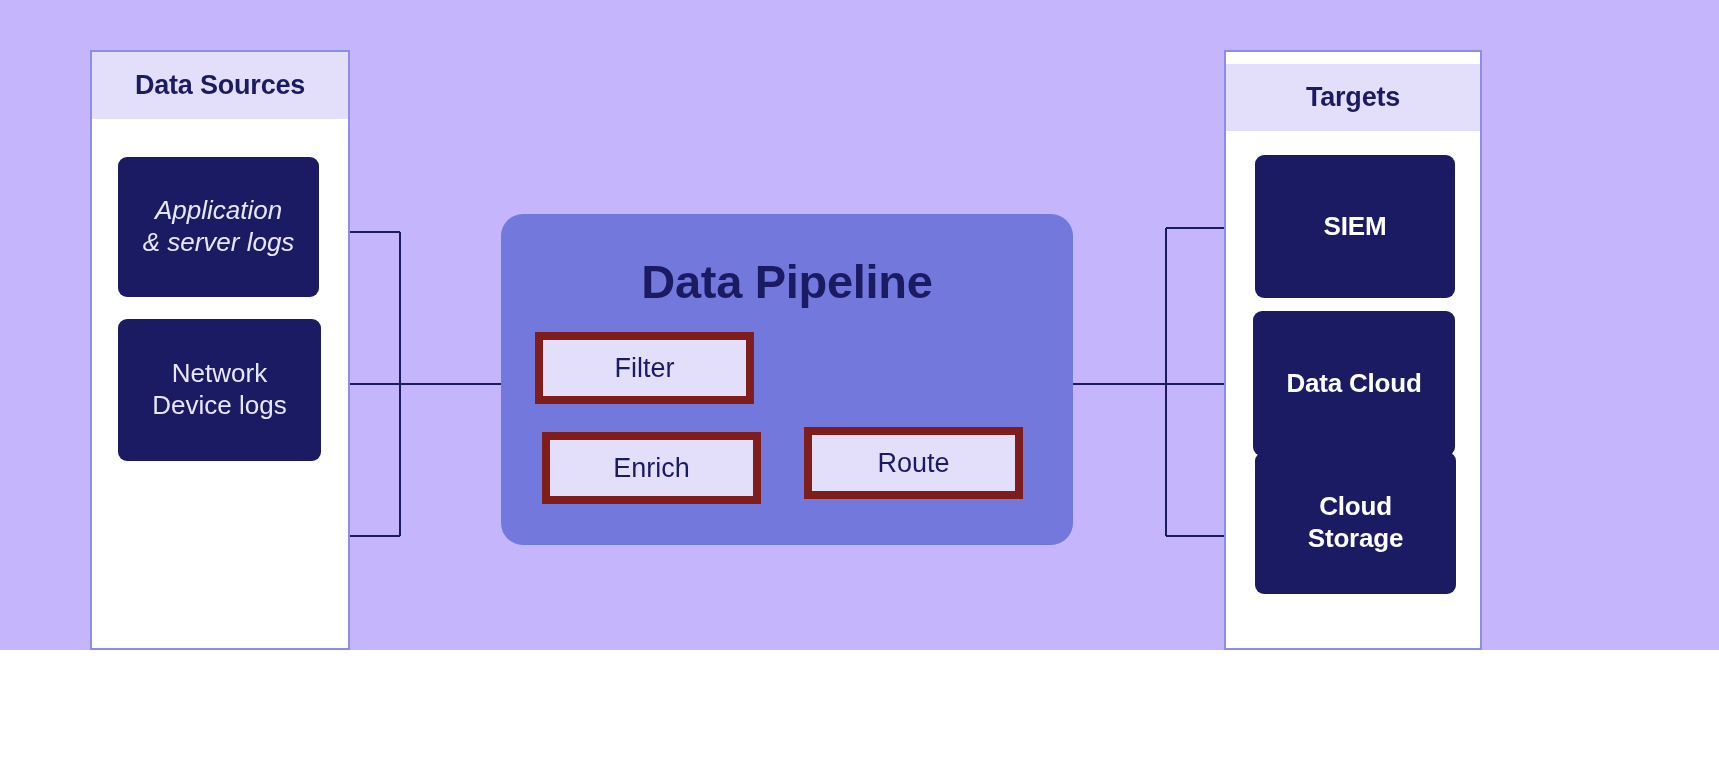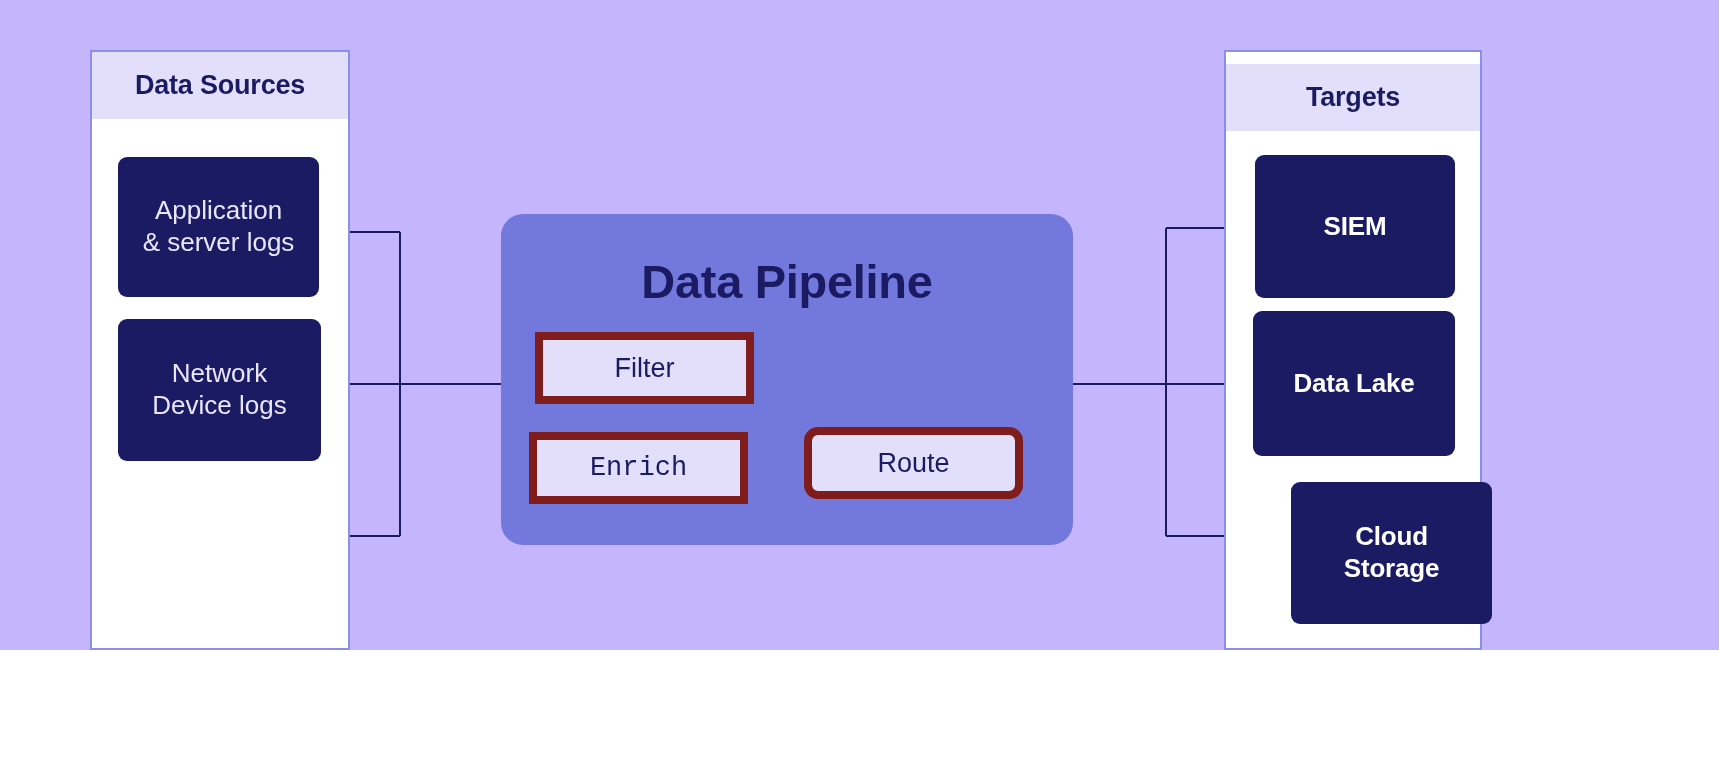--- a/index.html
+++ b/index.html
@@ -124,21 +124,21 @@
       <path d="M 1166 228 L 1255 228"></path>
       <path d="M 1166 384 L 1255 384"></path>
       <path d="M 1166 536 L 1255 536"></path>
     </g>
   </svg>
 
   <div class="panel" id="sources-panel" style="left:90px; top:50px; width:260px; height:600px;">
     <div class="panel-header" style="height:67px;">Data Sources</div>
   </div>
 
-  <div class="node" style="left:118px; top:157px; width:201px; height:140px;">
+  <div class="node" style="left:118px; top:157px; width:201px; height:140px;font-style:italic;">
     <span>
       <span>Application</span><br>
       <span>&amp; server logs</span>
     </span>
   </div>
 
   <div class="node" style="left:118px; top:319px; width:203px; height:142px;justify-content:center;">
     <span>
       <span>Network</span><br>
       <span>Device logs</span>
@@ -146,41 +146,41 @@
   </div>
 
 
   <div id="pipeline" style="left:501px; top:214px; width:572px; height:331px;">
 
     <div id="pipeline-title" style="top:40px;">Data Pipeline</div>
 
     <div class="stage-box" style="left:34px; top:118px; width:219px; height:72px;">Filter</div>
 
 
-    <div class="stage-box" style="left:28px; top:218px; width:219px; height:72px;font-family:Liberation Mono, monospace;">Enrich</div>
+    <div class="stage-box" style="left:41px; top:218px; width:219px; height:72px;">Enrich</div>
 
-    <div class="stage-box" style="left:303px; top:213px; width:219px; height:72px;border-radius:14px;">Route</div>
+    <div class="stage-box" style="left:303px; top:213px; width:219px; height:72px;">Route</div>
   </div>
 
   <div class="panel" id="targets-panel" style="left:1224px; top:50px; width:258px; height:600px;">
     <div class="panel-header" style="height:67px;margin-top:12px;">Targets</div>
   </div>
 
   <div class="node bold" style="left:1255px; top:155px; width:200px; height:143px;">
     <span>
       <span>SIEM</span>
     </span>
   </div>
 
   <div class="node bold" style="left:1253px; top:311px; width:202px; height:145px;">
     <span>
-      <span>Data Lake</span>
+      <span>Data Cloud</span>
     </span>
   </div>
 
-  <div class="node bold" style="left:1255px; top:482px; width:201px; height:142px;margin-left:36px;">
+  <div class="node bold" style="left:1255px; top:452px; width:201px; height:142px;">
     <span>
       <span>Cloud</span><br>
       <span>Storage</span>
     </span>
   </div>
 
 </div>
 
 </body></html>

